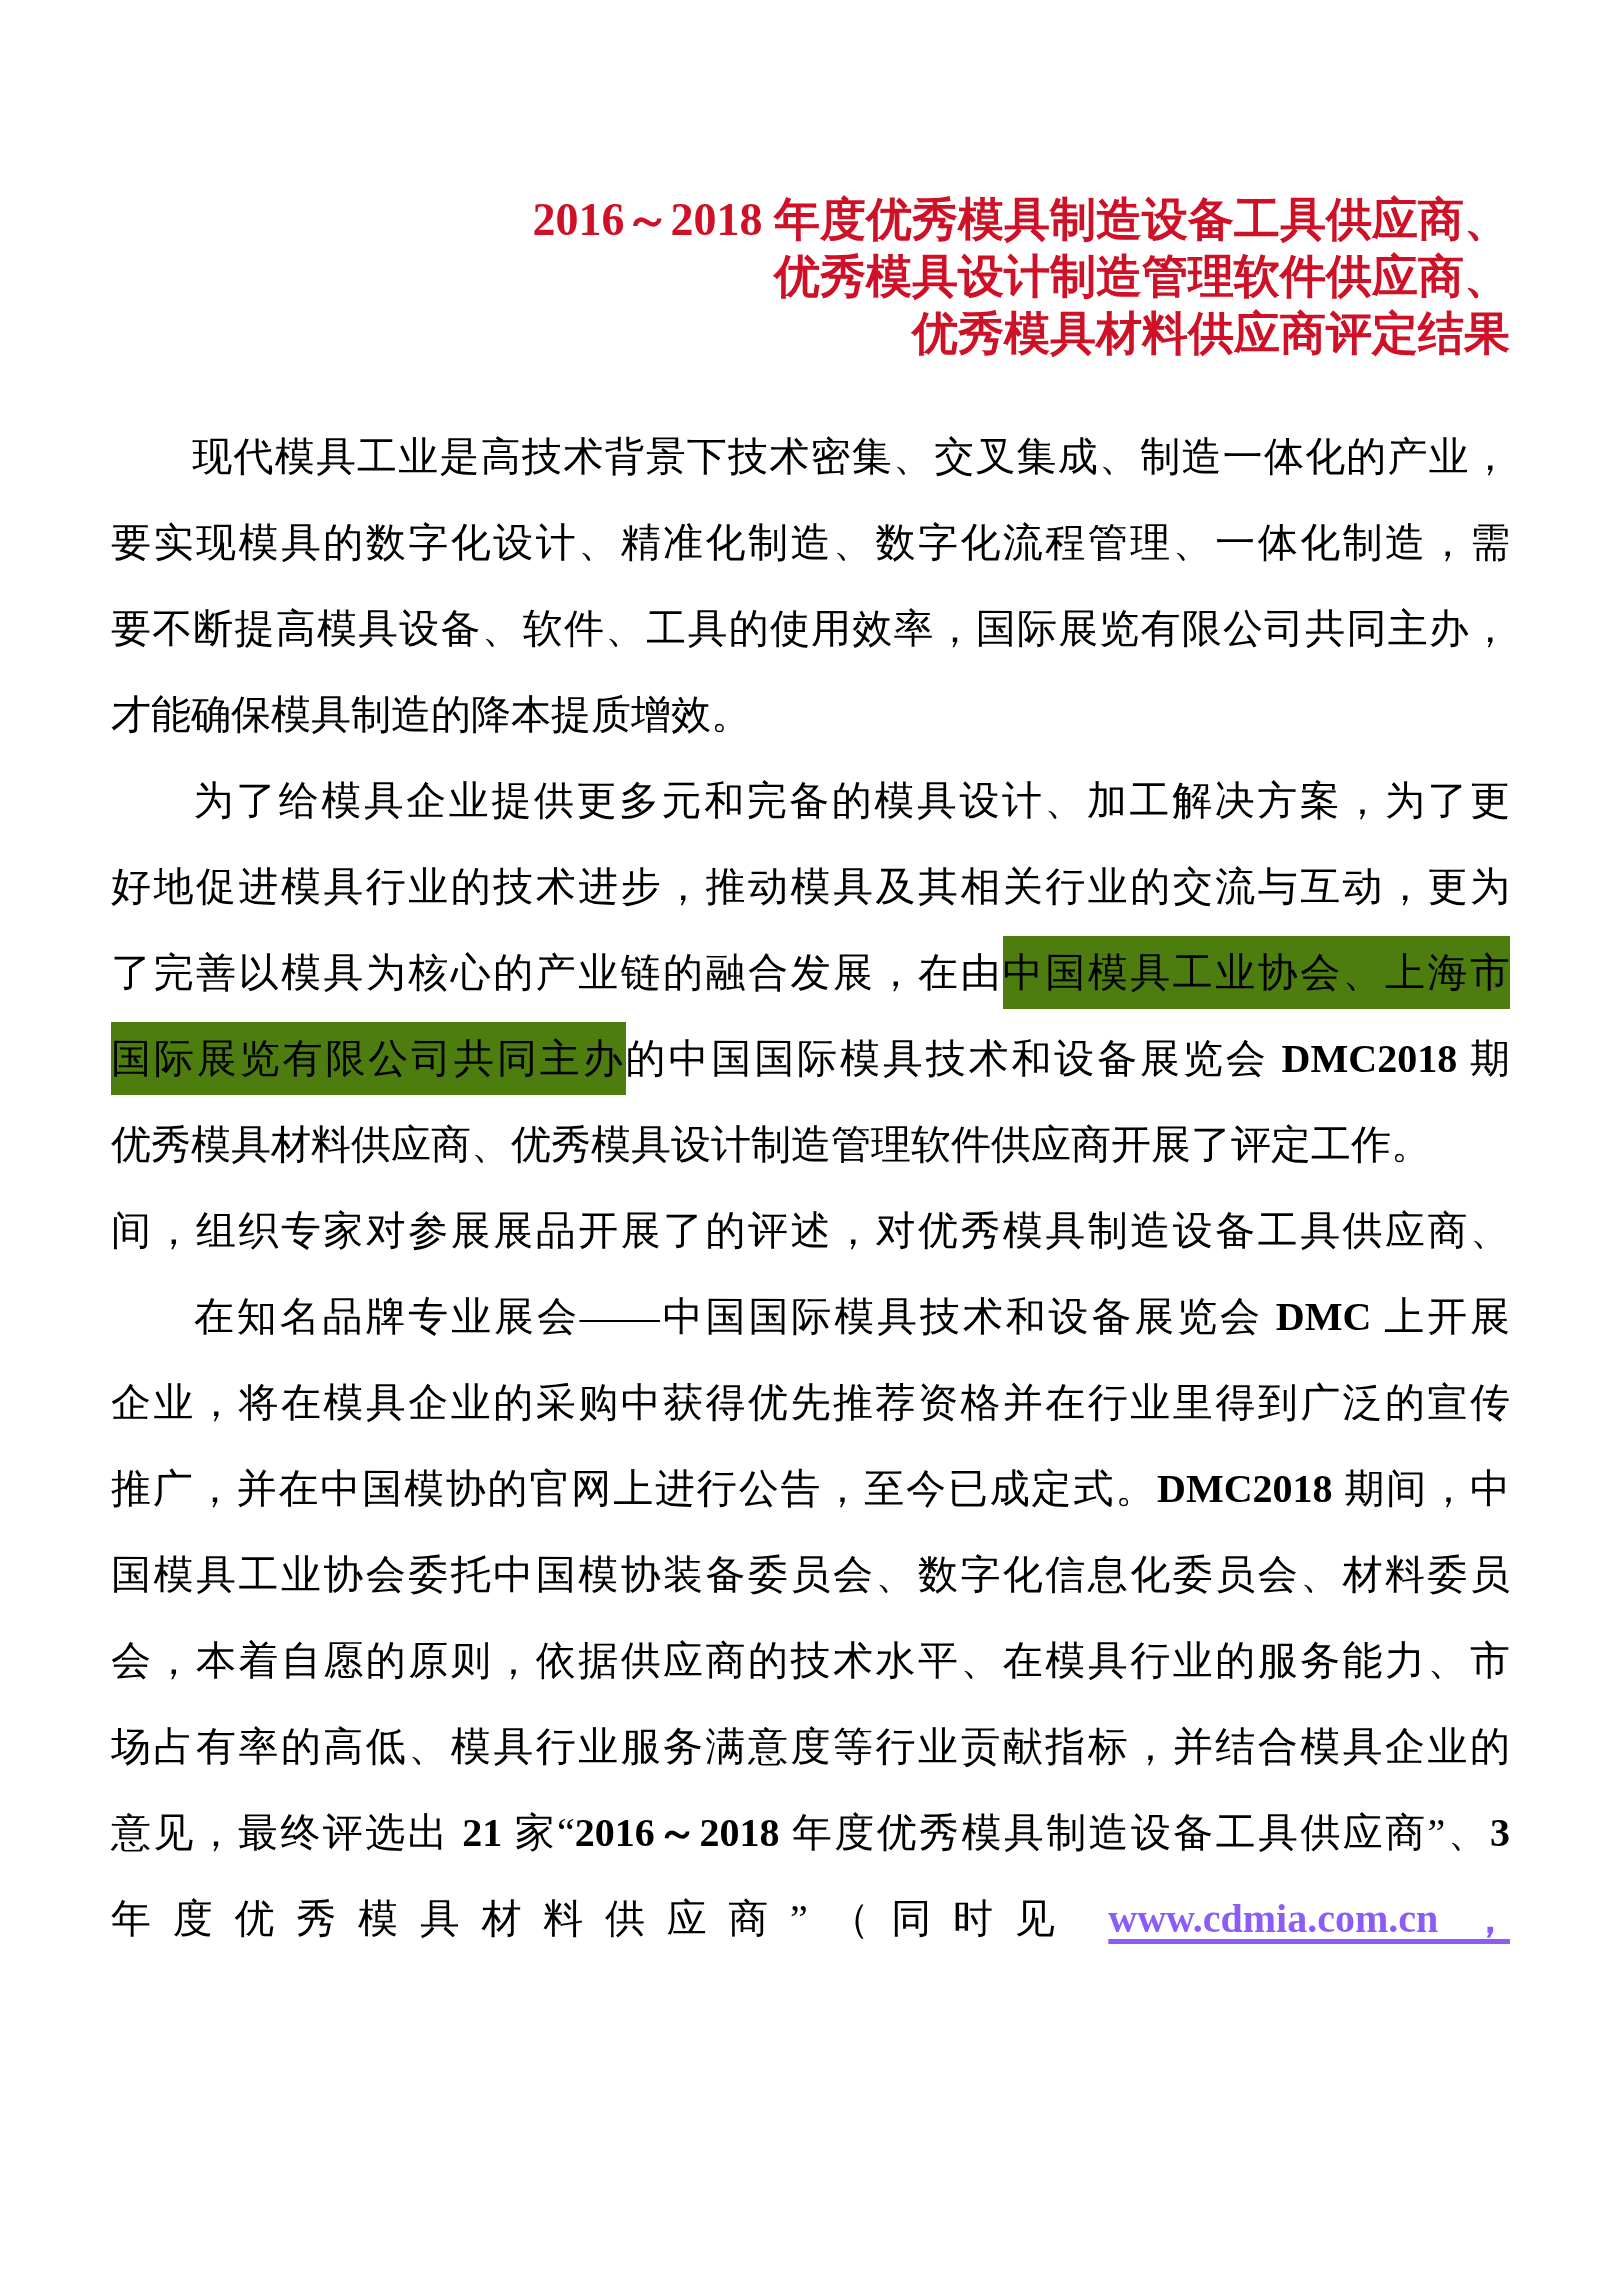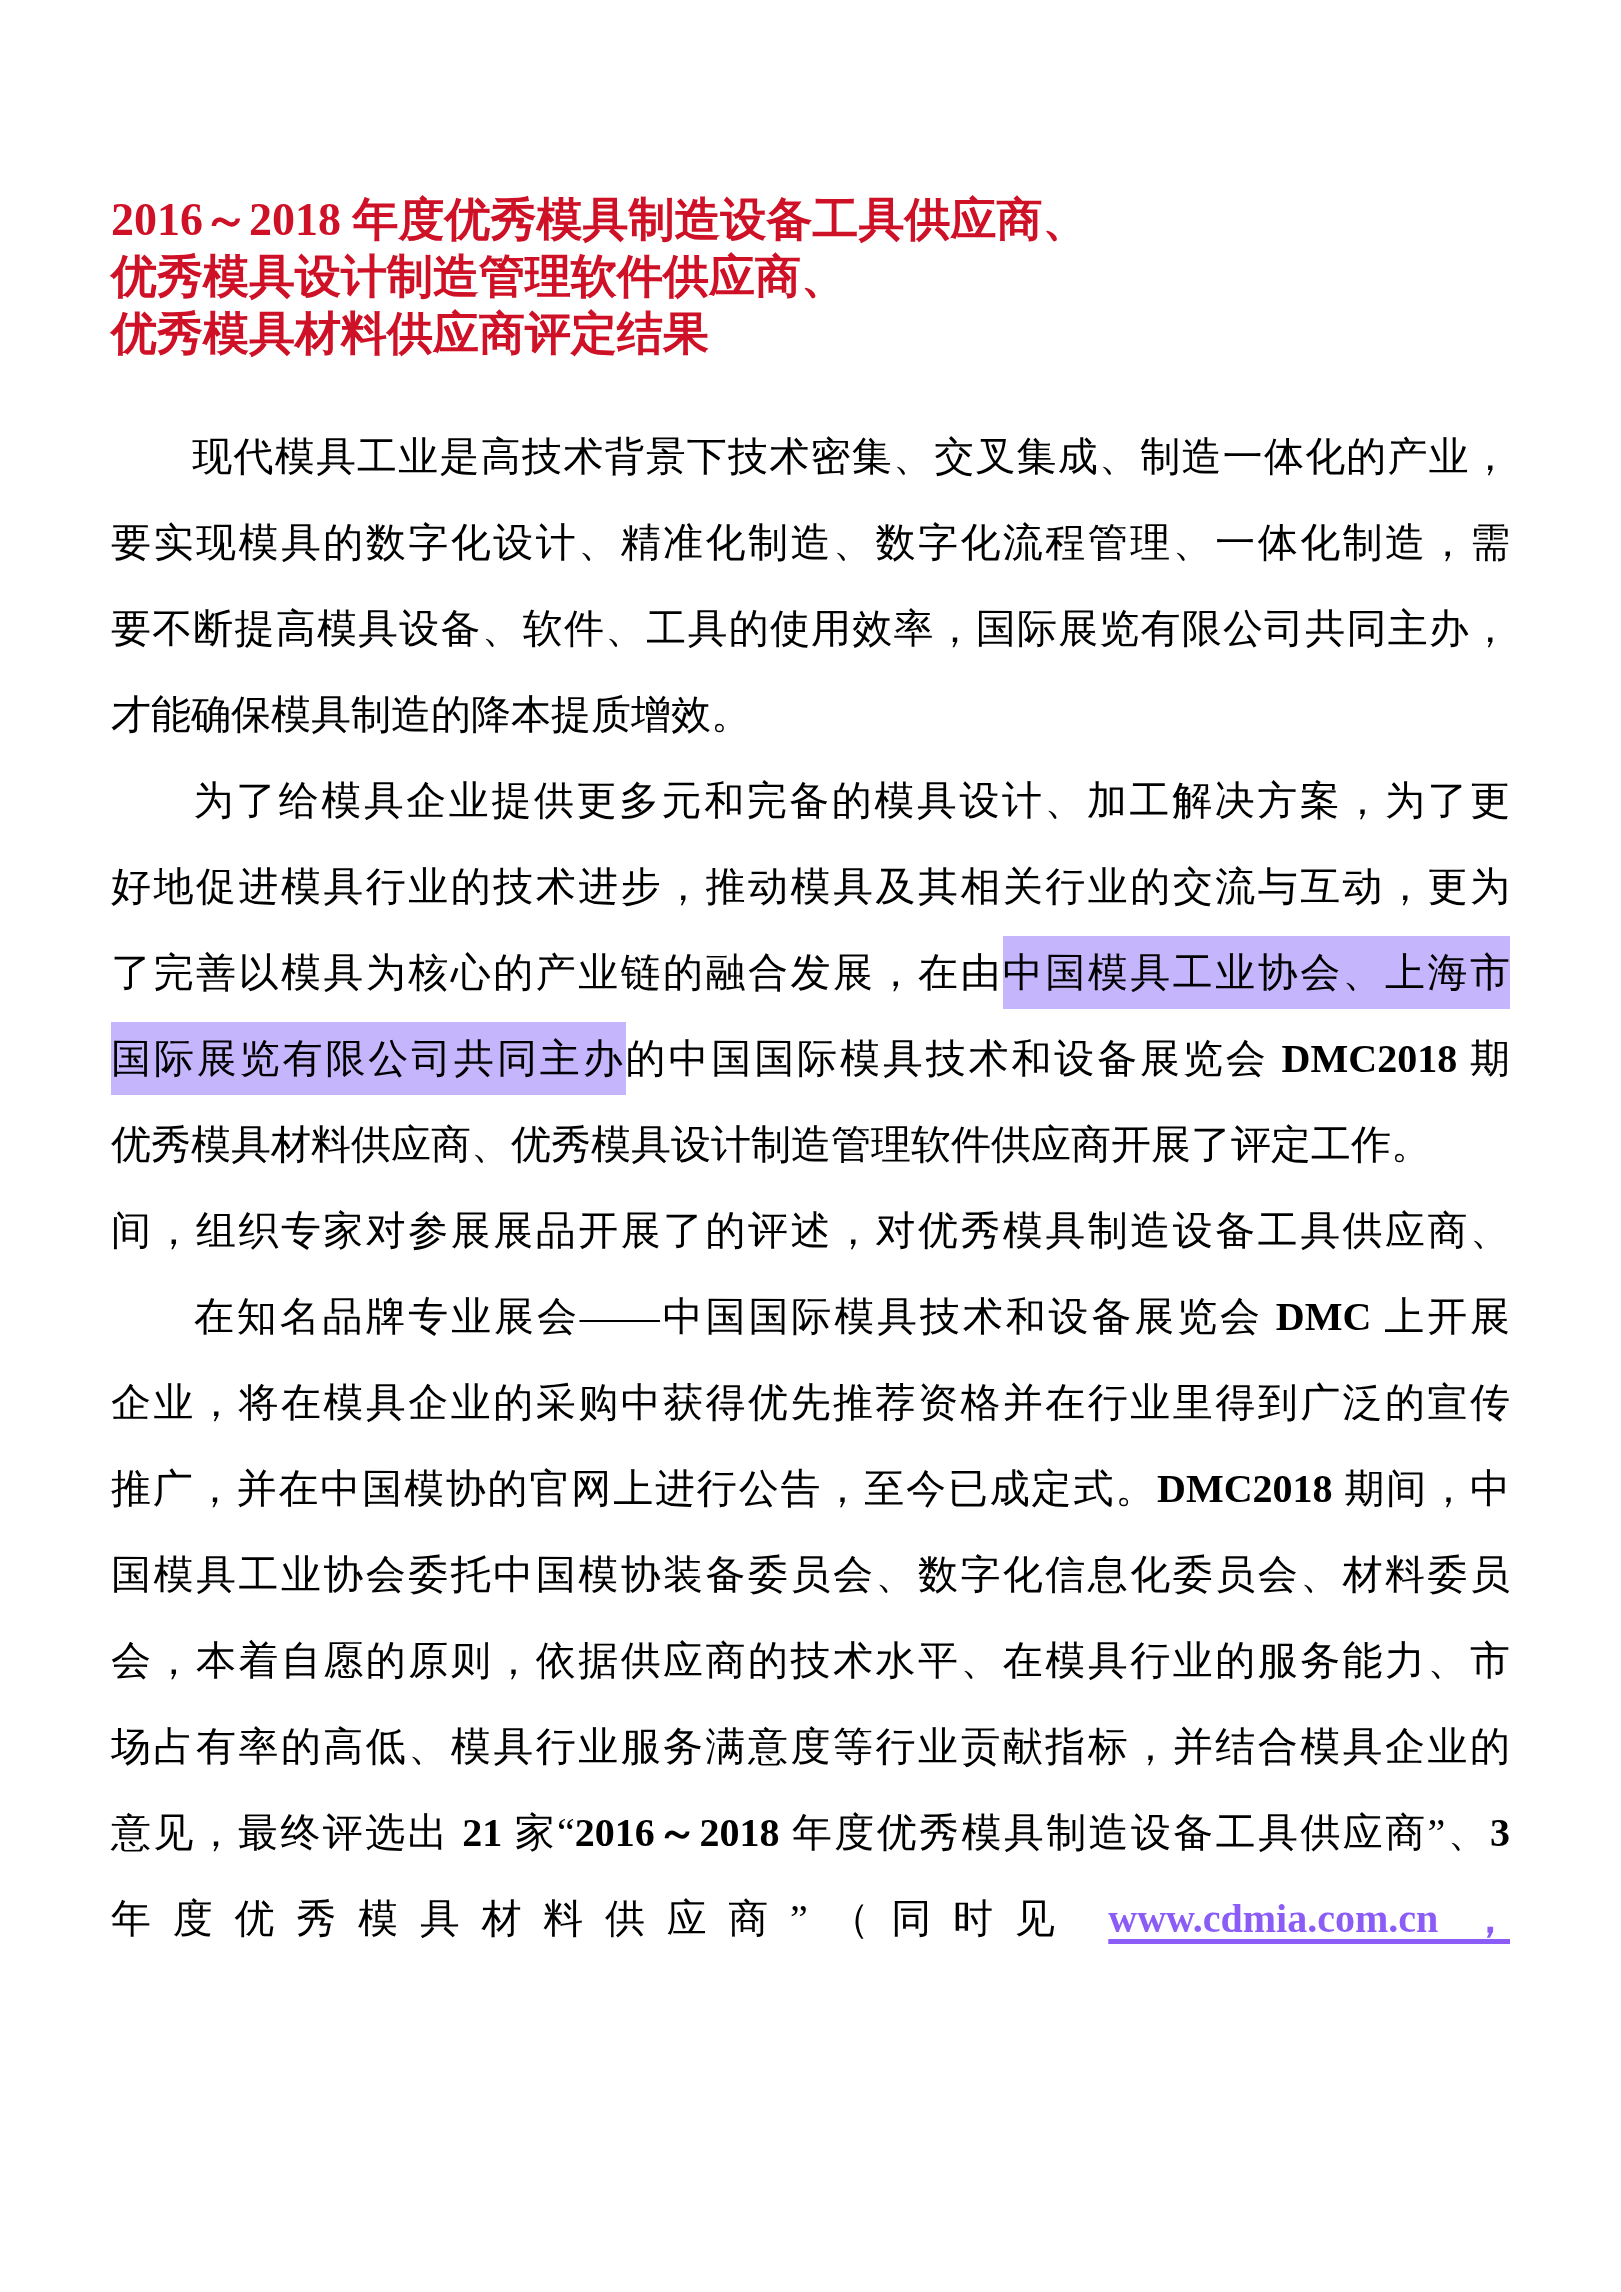--- a/index.html
+++ b/index.html
@@ -3,35 +3,35 @@
 <meta charset="utf-8">
 <style>
   html,body{margin:0;padding:0;background:#ffffff;}
   .page{
     width:1621px;height:2293px;background:#ffffff;position:relative;
     font-family:"Liberation Serif","DejaVu Serif",serif;color:#000000;
     overflow:hidden;
   }
   .content{padding:191px 111px 0 111px;}
   .doc-title{
-    text-align:left;font-weight:bold;
+    text-align:right;font-weight:bold;
     font-size:46px;line-height:57px;color:#ce1126;
   }
   .body-text{
     margin-top:52px;font-size:40px;line-height:86px;
   }
   .line{
     text-align:justify;text-align-last:justify;
     text-justify:inter-character;
   }
   .line.para-end{text-align-last:left;}
   .seg-indent{display:inline-block;width:80px;}
   .seg-cn{}
   .seg-en{font-weight:bold;margin-top:44px;}
-  .seg-hl{background:#c4b5fd;padding:13.7px 0;}
+  .seg-hl{background:#4d7c0f;padding:13.7px 0;}
   .seg-link{
     color:#8b5cf6;font-weight:bold;
     text-decoration:underline;
     text-decoration-thickness:4.9px;
     text-underline-offset:6.9px;
     text-decoration-skip-ink:none;
     cursor:pointer;
   }
 </style>
 </head>

